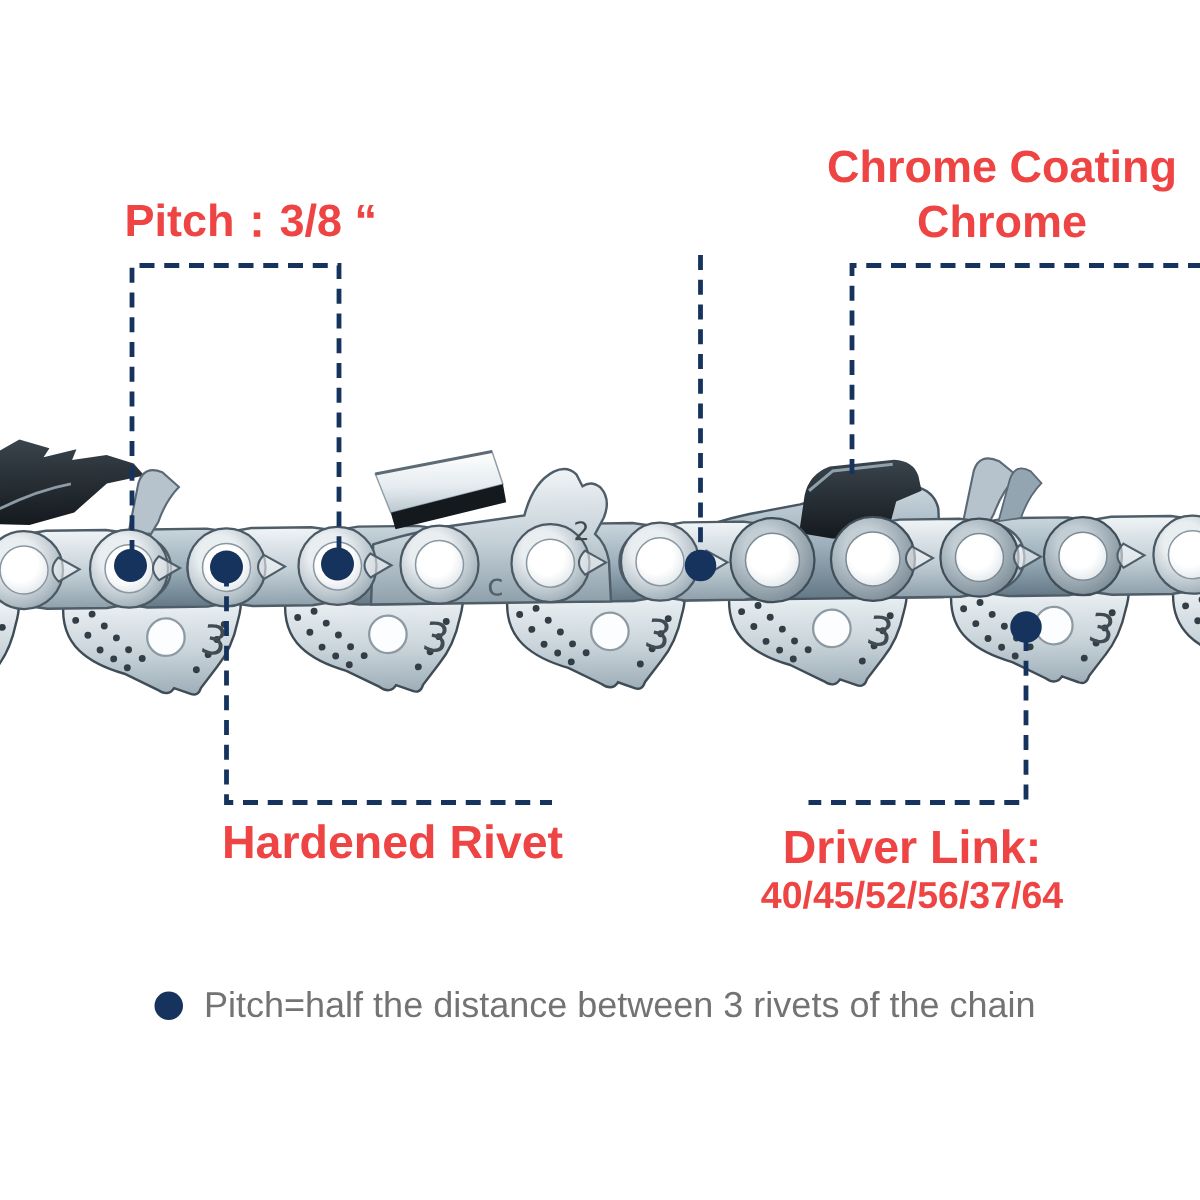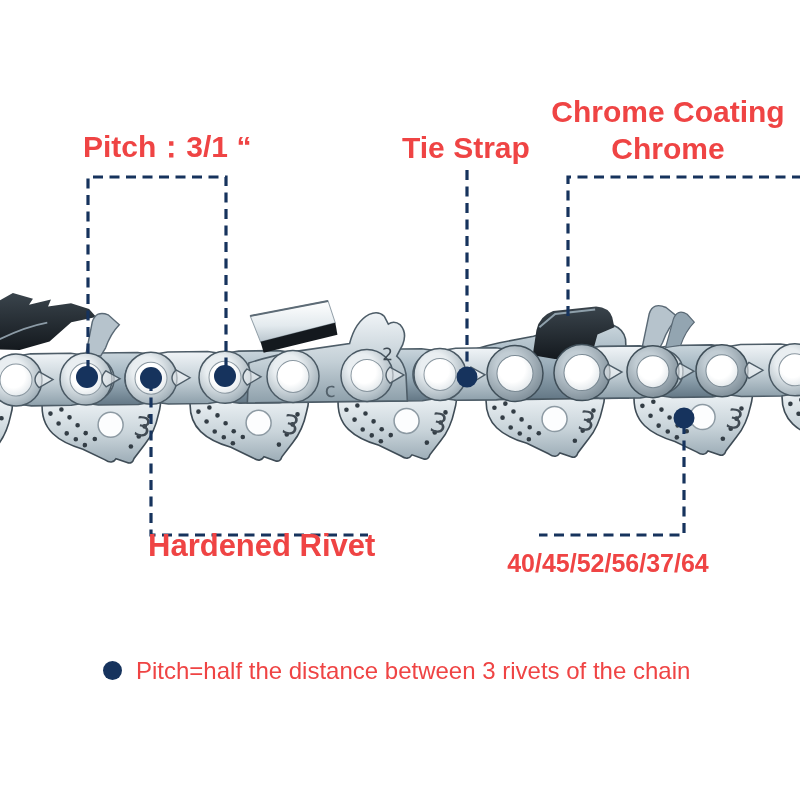--- a/index.html
+++ b/index.html
@@ -3,28 +3,28 @@
 <meta charset="utf-8">
 <style>
   html,body{margin:0;padding:0;background:#fff;}
   .canvas{position:relative;width:800px;height:800px;background:#ffffff;overflow:hidden;
           font-family:"Liberation Sans",sans-serif;}
   .art{position:absolute;left:0;top:0;}
   .label{position:absolute;color:#ef4444;font-weight:bold;white-space:nowrap;}
   .lbl-pitch{left:83px;top:127px;font-size:30px;}
   .lbl-tie{left:402px;top:131px;font-size:30px;}
   .lbl-chrome{left:540px;top:93px;width:256px;text-align:center;font-size:30px;line-height:37px;}
-  .lbl-hardened{left:148px;top:528px;font-size:31px;}
+  .lbl-hardened{left:148px;top:544px;font-size:31px;}
   .lbl-driver{left:486px;top:548px;width:244px;text-align:center;}
   .lbl-driver .l1{font-size:31px;line-height:34px;}
   .lbl-driver .l2{font-size:25px;line-height:26px;margin-top:2px;}
   .notes{position:absolute;left:103px;top:656px;}
   .note-row{display:flex;align-items:center;margin-bottom:17px;height:29px;}
   .note-dot{width:19px;height:19px;border-radius:50%;background:#16335d;margin-right:14px;flex:0 0 auto;}
-  .note-text{font-size:24px;color:#ef4444;font-weight:400;white-space:nowrap;}
+  .note-text{font-size:24px;color:#737373;font-weight:400;white-space:nowrap;}
 </style>
 </head>
 <body>
 
 <div class="canvas">
 
   <svg class="art" width="800" height="800" viewBox="0 0 800 800">
     <defs>
       <linearGradient id="gStrapL" x1="0" y1="0" x2="0" y2="1">
         <stop offset="0" stop-color="#f0f4f7"></stop>
@@ -200,32 +200,32 @@
     </g>
     <g fill="#16335d">
       <circle cx="87" cy="377" r="11"></circle>
       <circle cx="151" cy="378" r="11"></circle>
       <circle cx="225" cy="376" r="11"></circle>
       <circle cx="467" cy="377" r="10.5"></circle>
       <circle cx="684" cy="418" r="10.5"></circle>
     </g>
   </svg>
 
-  <div class="label lbl-pitch">Pitch：3/1 “</div>
-
-  <div class="label lbl-tie">Tie Strap</div>
+  <div class="label lbl-pitch">Pitch：3/8 “</div>
+
 
   <div class="label lbl-chrome">
     <div>Chrome Coating</div>
     <div>Chrome</div>
   </div>
 
   <div class="label lbl-hardened">Hardened Rivet</div>
 
   <div class="label lbl-driver">
+    <div class="l1">Driver Link:</div>
     <div class="l2">40/45/52/56/37/64</div>
   </div>
 
   <div class="notes">
     <div class="note-row">
       <span class="note-dot"></span>
       <span class="note-text">Pitch=half the distance between 3 rivets of the chain</span>
     </div>
   </div>
 

